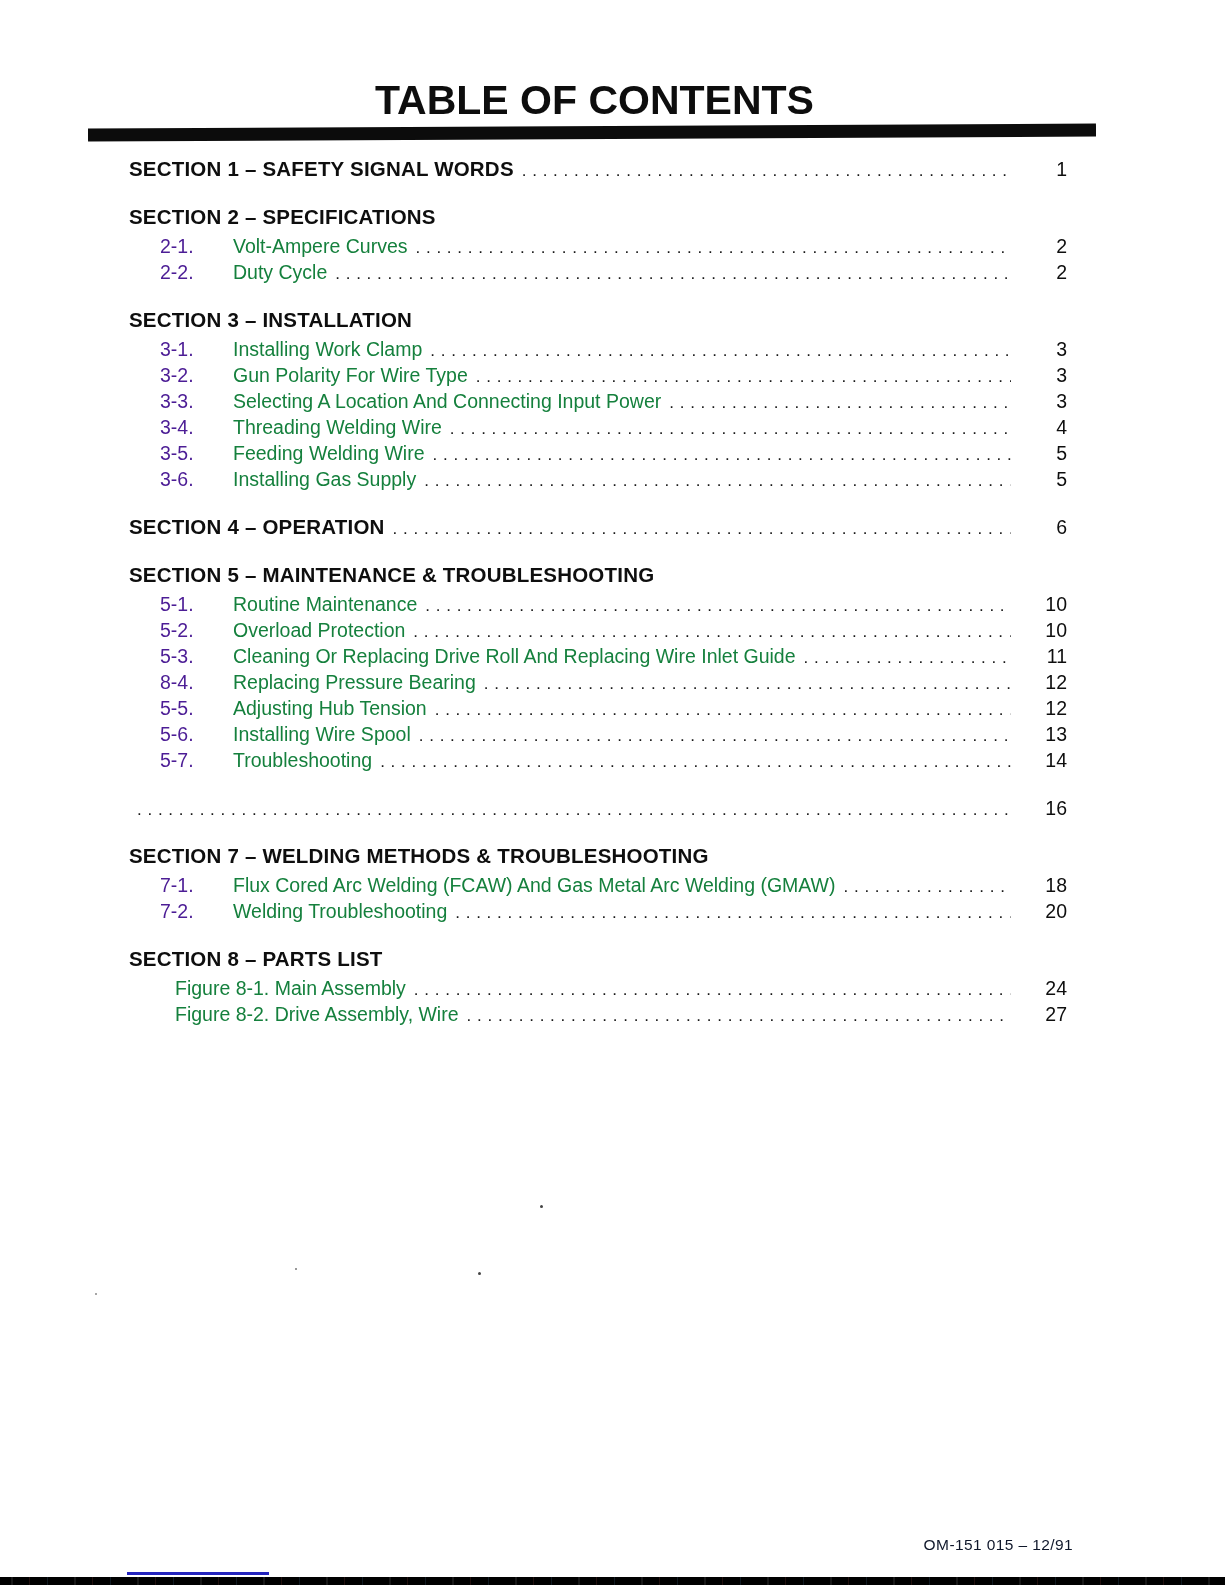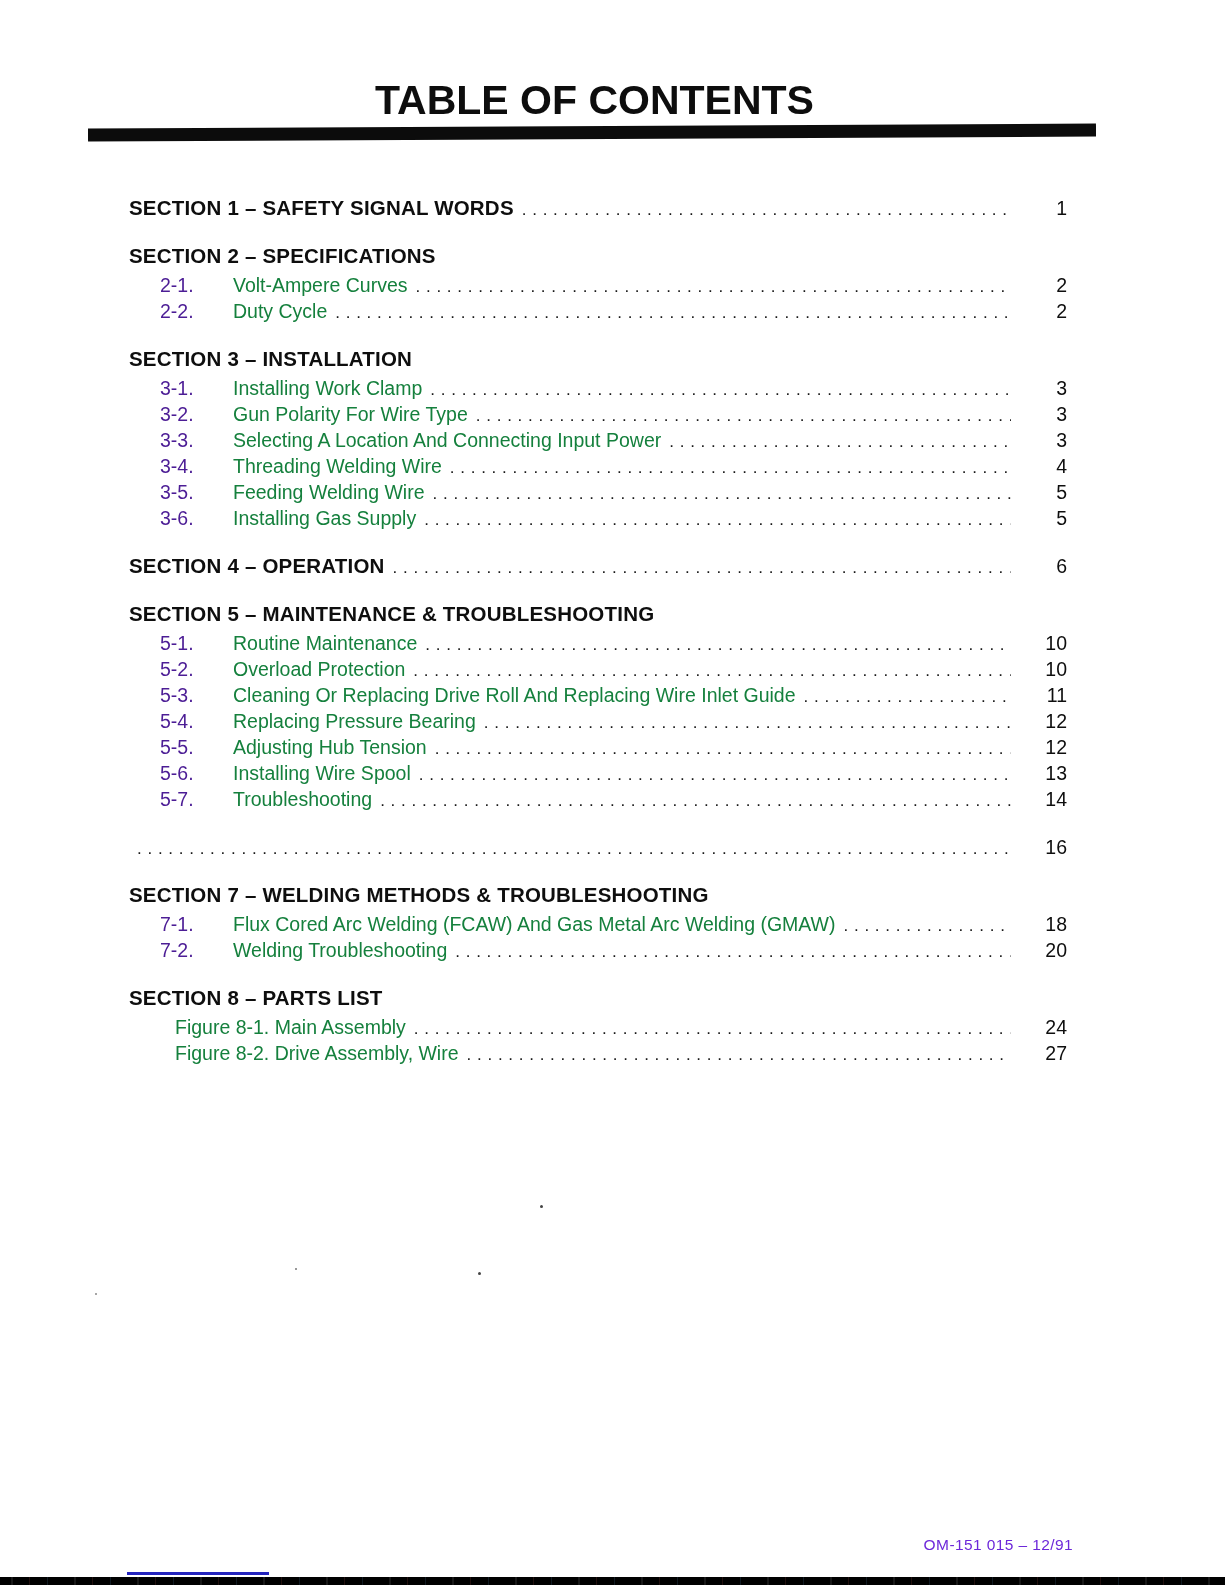--- a/index.html
+++ b/index.html
@@ -34,21 +34,21 @@
   }
   .title-rule {
     margin: 4px 0 0 88px;
     width: 1008px;
     height: 13px;
     background: #0c0c0c;
     transform: rotate(-0.28deg);
   }
   .toc {
     margin-left: 129px;
-    margin-top: 56px;
+    margin-top: 17px;
     width: 938px;
   }
   .toc-section {
     margin-bottom: 22px;
   }
   .row {
     display: flex;
     align-items: baseline;
     height: 26px;
     line-height: 26px;
@@ -96,21 +96,21 @@
     text-align: right;
     font-size: 19.5px;
     color: #0e0e0e;
   }
   .footer-doc-number {
     position: absolute;
     top: 1536px;
     right: 152px;
     font-size: 15.5px;
     letter-spacing: 0.4px;
-    color: #6d28d9;
+    color: #0f172a;
   }
   .scan-blue-line {
     position: absolute;
     left: 127px;
     top: 1572px;
     width: 142px;
     height: 3px;
     background: #2323bd;
   }
   .scan-edge-bar {
@@ -233,21 +233,21 @@
           <span class="leader">. . . . . . . . . . . . . . . . . . . . . . . . . . . . . . . . . . . . . . . . . . . . . . . . . . . . . . . . . . . . . . . . . . . . . . . . . . . . . . . . . . . . . . . . . . . . . . . . . . . . . . . . . . . . . . . . . . . . . . . . . . . . . . . . . . . . . . . . . . . . . . . . . . . . . . </span>
           <span class="pagenum">10</span>
         </div>
         <div class="row item-row">
           <span class="item-num">5-3.</span>
           <span class="item-label">Cleaning Or Replacing Drive Roll And Replacing Wire Inlet Guide</span>
           <span class="leader">. . . . . . . . . . . . . . . . . . . . . . . . . . . . . . . . . . . . . . . . . . . . . . . . . . . . . . . . . . . . . . . . . . . . . . . . . . . . . . . . . . . . . . . . . . . . . . . . . . . . . . . . . . . . . . . . . . . . . . . . . . . . . . . . . . . . . . . . . . . . . . . . . . . . . . </span>
           <span class="pagenum">11</span>
         </div>
         <div class="row item-row">
-          <span class="item-num">5-4.</span>
+          <span class="item-num">8-4.</span>
           <span class="item-label">Replacing Pressure Bearing</span>
           <span class="leader">. . . . . . . . . . . . . . . . . . . . . . . . . . . . . . . . . . . . . . . . . . . . . . . . . . . . . . . . . . . . . . . . . . . . . . . . . . . . . . . . . . . . . . . . . . . . . . . . . . . . . . . . . . . . . . . . . . . . . . . . . . . . . . . . . . . . . . . . . . . . . . . . . . . . . . </span>
           <span class="pagenum">12</span>
         </div>
         <div class="row item-row">
           <span class="item-num">5-5.</span>
           <span class="item-label">Adjusting Hub Tension</span>
           <span class="leader">. . . . . . . . . . . . . . . . . . . . . . . . . . . . . . . . . . . . . . . . . . . . . . . . . . . . . . . . . . . . . . . . . . . . . . . . . . . . . . . . . . . . . . . . . . . . . . . . . . . . . . . . . . . . . . . . . . . . . . . . . . . . . . . . . . . . . . . . . . . . . . . . . . . . . . </span>
           <span class="pagenum">12</span>
         </div>

